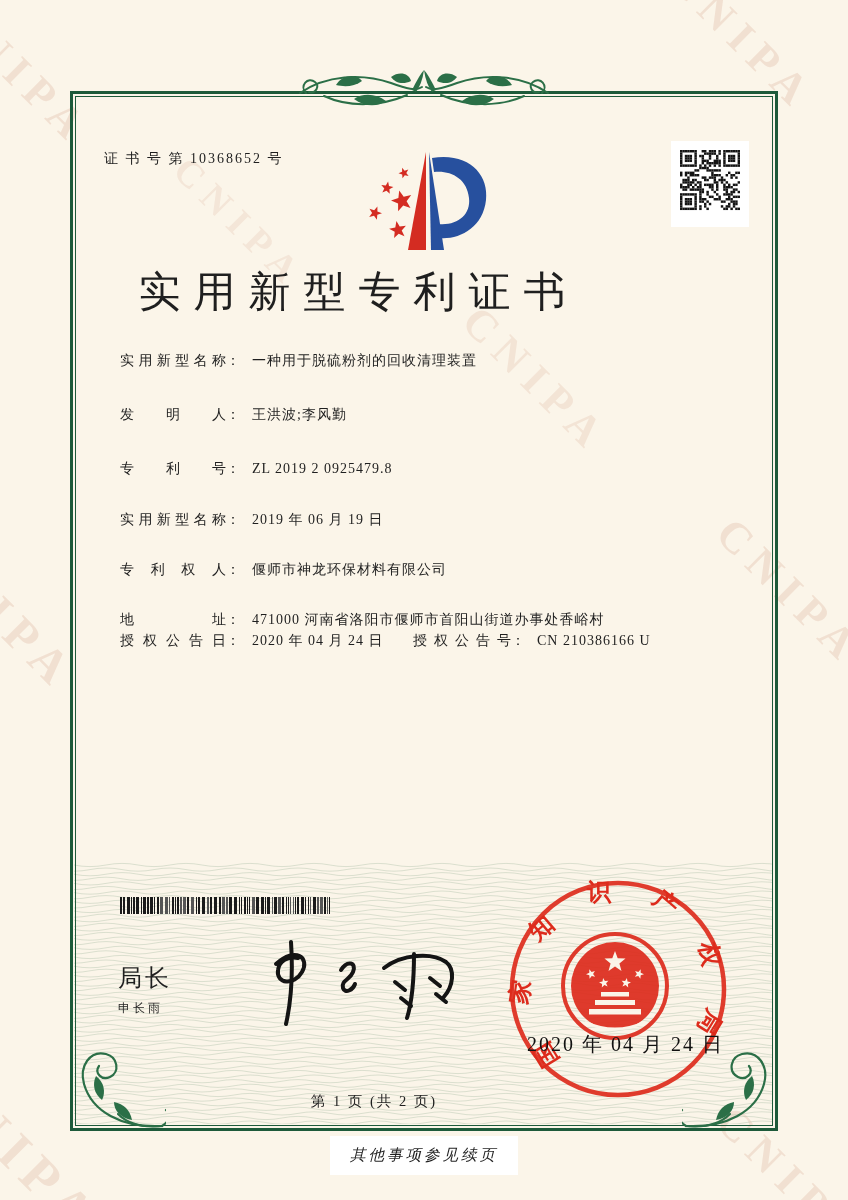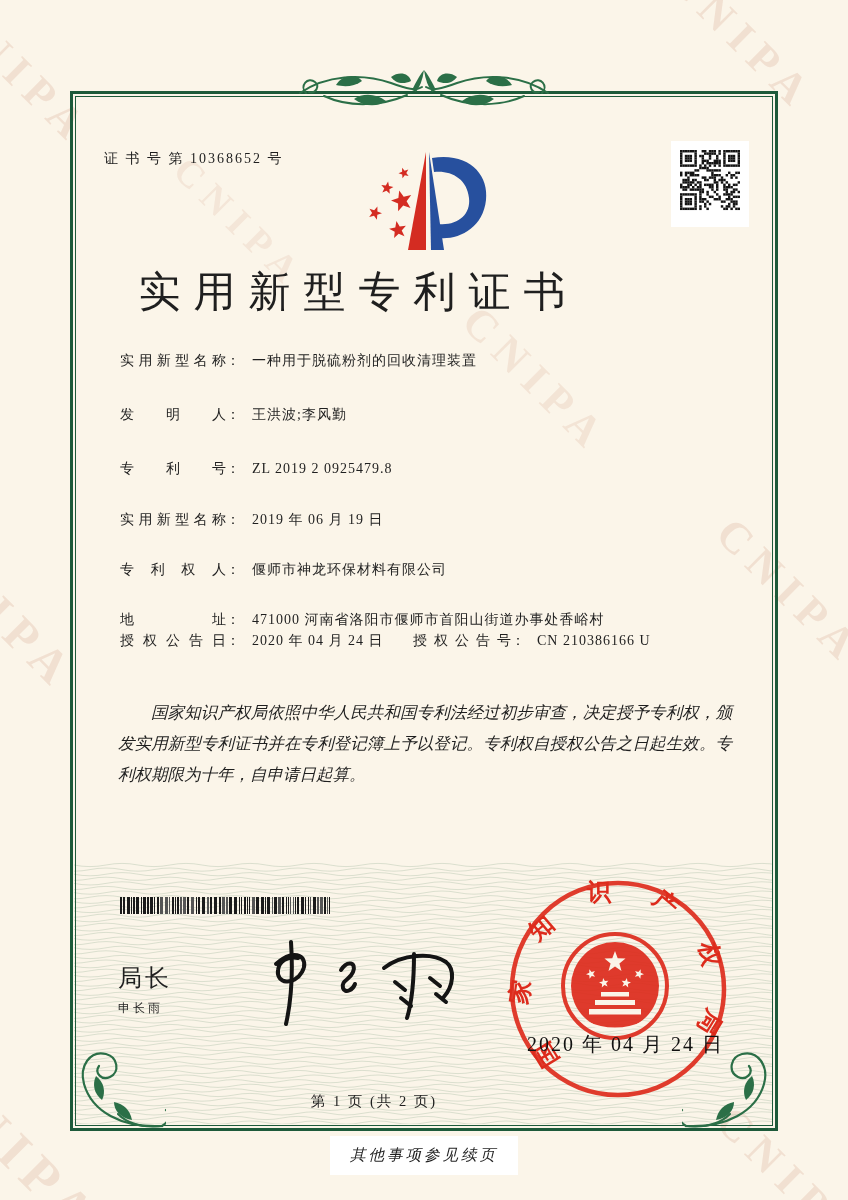--- a/index.html
+++ b/index.html
@@ -526,21 +526,20 @@
 </div>
 <div class="row" style="top:611px">
   <span class="flabel">地址</span><span class="fcolon">：</span><span class="fvalue">471000 河南省洛阳市偃师市首阳山街道办事处香峪村</span>
 </div>
 <div class="row" style="top:632px">
   <span><span class="flabel">授权公告日</span><span class="fcolon">：</span><span class="fvalue">2020 年 04 月 24 日</span></span>
   <span class="row2-pair"><span class="flabel">授权公告号</span><span class="fcolon">：</span><span class="fvalue">CN 210386166 U</span></span>
 </div>
 
 <div class="body-text">
-  <p>国家知识产权局依照中华人民共和国专利法经过初步审查，决定授予专利权，颁发实用新型专利证书并在专利登记簿上予以登记。专利权自授权公告之日起生效。专利权期限为十年，自申请日起算。</p>
 </div>
 
 <svg id="barcode" width="216" height="17">
     <rect x="0" y="0" width="2" height="17" fill="#1a1a1a"></rect>
     <rect x="3" y="0" width="2" height="17" fill="#1a1a1a"></rect>
     <rect x="7" y="0" width="3" height="17" fill="#1a1a1a"></rect>
     <rect x="11" y="0" width="1" height="17" fill="#1a1a1a"></rect>
     <rect x="13" y="0" width="2" height="17" fill="#1a1a1a"></rect>
     <rect x="16" y="0" width="3" height="17" fill="#1a1a1a"></rect>
     <rect x="21" y="0" width="1" height="17" fill="#1a1a1a"></rect>

